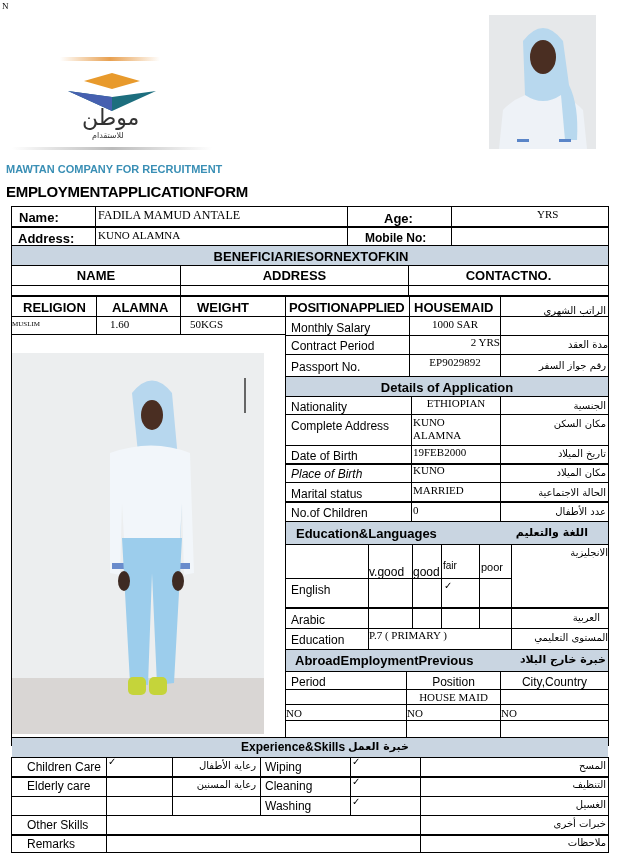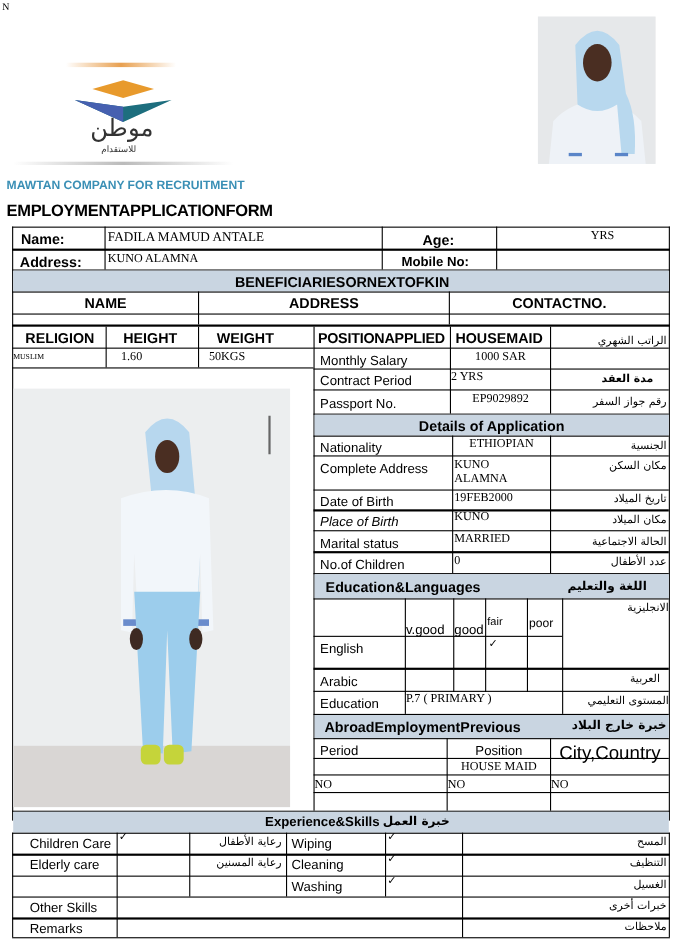--- a/index.html
+++ b/index.html
@@ -79,21 +79,21 @@
 <div class="abs" style="left:12px;top:286px;width:168px;height:9px;"></div>
 <div class="abs" style="left:181px;top:286px;width:227px;height:9px;"></div>
 <div class="abs" style="left:409px;top:286px;width:199px;height:9px;"></div>
 
 <div class="vl" style="left:96px;top:297px;height:37px;"></div>
 <div class="vl" style="left:180px;top:297px;height:37px;"></div>
 <div class="vl" style="left:285px;top:297px;height:440px;"></div>
 <div class="hl" style="left:11px;top:316px;width:274px;"></div>
 <div class="hl" style="left:11px;top:334px;width:274px;"></div>
 <div class="t bold" style="left:23px;top:301px;font-size:13px;">RELIGION</div>
-<div class="t bold" style="left:112px;top:301px;font-size:13px;">HEIGHT</div>
+<div class="t bold" style="left:112px;top:301px;font-size:13px;">ALAMNA</div>
 <div class="t bold" style="left:197px;top:301px;font-size:13px;">WEIGHT</div>
 <div class="t serif" style="left:12px;top:321px;font-size:7px;">MUSLIM</div>
 <div class="t serif" style="left:110px;top:319px;font-size:11px;">1.60</div>
 <div class="t serif" style="left:190px;top:319px;font-size:11px;">50KGS</div>
 
 <div class="abs" style="left:12px;top:353px;width:252px;height:381px;overflow:hidden;">
   <svg width="252" height="381" viewBox="0 0 252 381">
     <rect width="252" height="381" fill="#eceeef"></rect>
     <rect x="0" y="325" width="252" height="56" fill="#d9d6d4"></rect>
     <line x1="233" y1="25" x2="233" y2="60" stroke="#666" stroke-width="2"></line>
@@ -118,22 +118,22 @@
 <div class="vl" style="left:500px;top:297px;height:79px;"></div>
 
 <div class="t bold" style="left:289px;top:301px;font-size:13px;letter-spacing:-0.2px;">POSITIONAPPLIED</div>
 <div class="t bold" style="left:414px;top:301px;font-size:13px;">HOUSEMAID</div>
 
 <div class="t" style="left:291px;top:322px;font-size:12px;">Monthly Salary</div>
 <div class="t serif" style="left:410px;width:90px;text-align:center;top:319px;font-size:11px;">1000 SAR</div>
 <div class="t ar" style="right:16px;top:306px;">الراتب الشهري</div>
 
 <div class="t" style="left:291px;top:340px;font-size:12px;">Contract Period</div>
-<div class="t serif" style="left:410px;width:90px;text-align:left;top:337px;font-size:11px;">2 YRS</div>
-<div class="t ar" style="right:28px;top:340px;font-weight:bold;">مدة العقد</div>
+<div class="t serif" style="left:410px;width:90px;text-align:right;top:337px;font-size:11px;">2 YRS</div>
+<div class="t ar" style="right:14px;top:340px;">مدة العقد</div>
 
 <div class="t" style="left:291px;top:361px;font-size:12px;">Passport No.</div>
 <div class="t serif" style="left:410px;width:90px;text-align:center;top:357px;font-size:11px;">EP9029892</div>
 <div class="t ar" style="right:16px;top:361px;">رقم جواز السفر</div>
 
 <div class="band" style="left:286px;top:377px;width:322px;height:19px;"></div>
 <div class="hl" style="left:285px;top:396px;width:323px;"></div>
 <div class="t bold" style="left:286px;width:322px;text-align:center;top:381px;font-size:13px;">Details of Application</div>
 
 <div class="vl" style="left:411px;top:396px;height:125px;"></div>
@@ -213,21 +213,21 @@
 <div class="t ar" style="right:16px;top:654px;font-size:11px;font-weight:bold;">خبرة خارج البلاد</div>
 
 <div class="vl" style="left:406px;top:671px;height:66px;"></div>
 <div class="vl" style="left:500px;top:671px;height:66px;"></div>
 <div class="hl" style="left:285px;top:689px;width:323px;"></div>
 <div class="hl" style="left:285px;top:704px;width:323px;"></div>
 <div class="hl" style="left:285px;top:720px;width:323px;"></div>
 
 <div class="t" style="left:291px;top:676px;font-size:12px;">Period</div>
 <div class="t" style="left:407px;width:93px;text-align:center;top:676px;font-size:12px;">Position</div>
-<div class="t" style="left:501px;width:107px;text-align:center;top:676px;font-size:17px;">City,Country</div>
+<div class="t" style="left:501px;width:107px;text-align:center;top:676px;font-size:12px;">City,Country</div>
 
 <div class="t serif" style="left:286px;top:692px;font-size:11px;"></div>
 <div class="t serif" style="left:407px;width:93px;text-align:center;top:692px;font-size:11px;">HOUSE MAID</div>
 <div class="t serif" style="left:502px;top:692px;font-size:11px;"></div>
 
 <div class="t serif" style="left:286px;top:708px;font-size:11px;">NO</div>
 <div class="t serif" style="left:407px;top:708px;font-size:11px;">NO</div>
 <div class="t serif" style="left:501px;top:708px;font-size:11px;">NO</div>
 
 <div class="t serif" style="left:286px;top:723px;font-size:11px;"></div>

